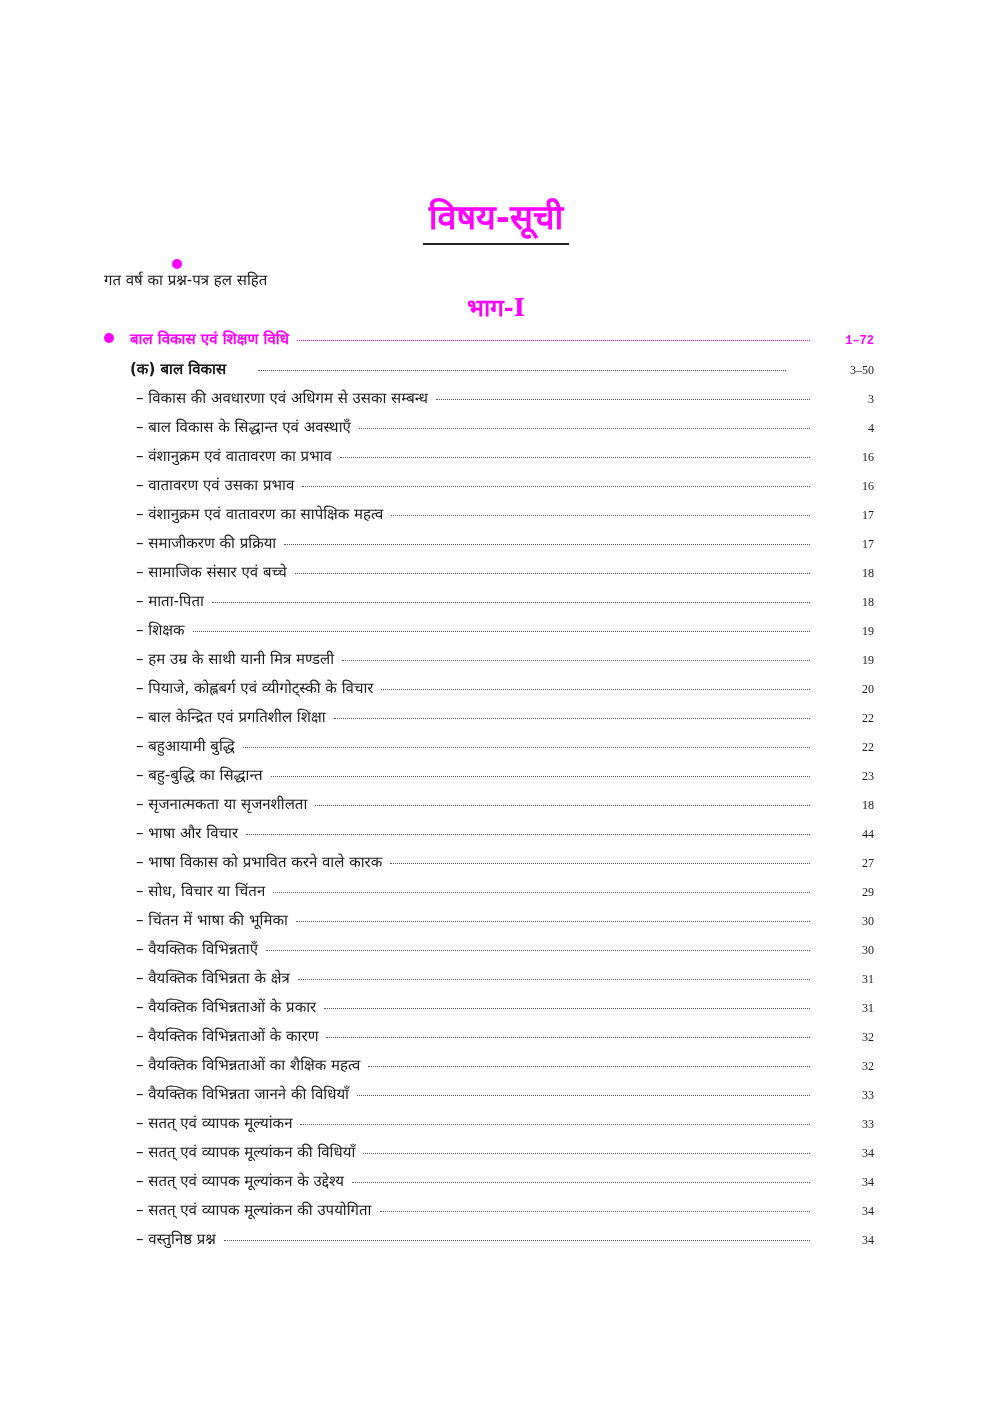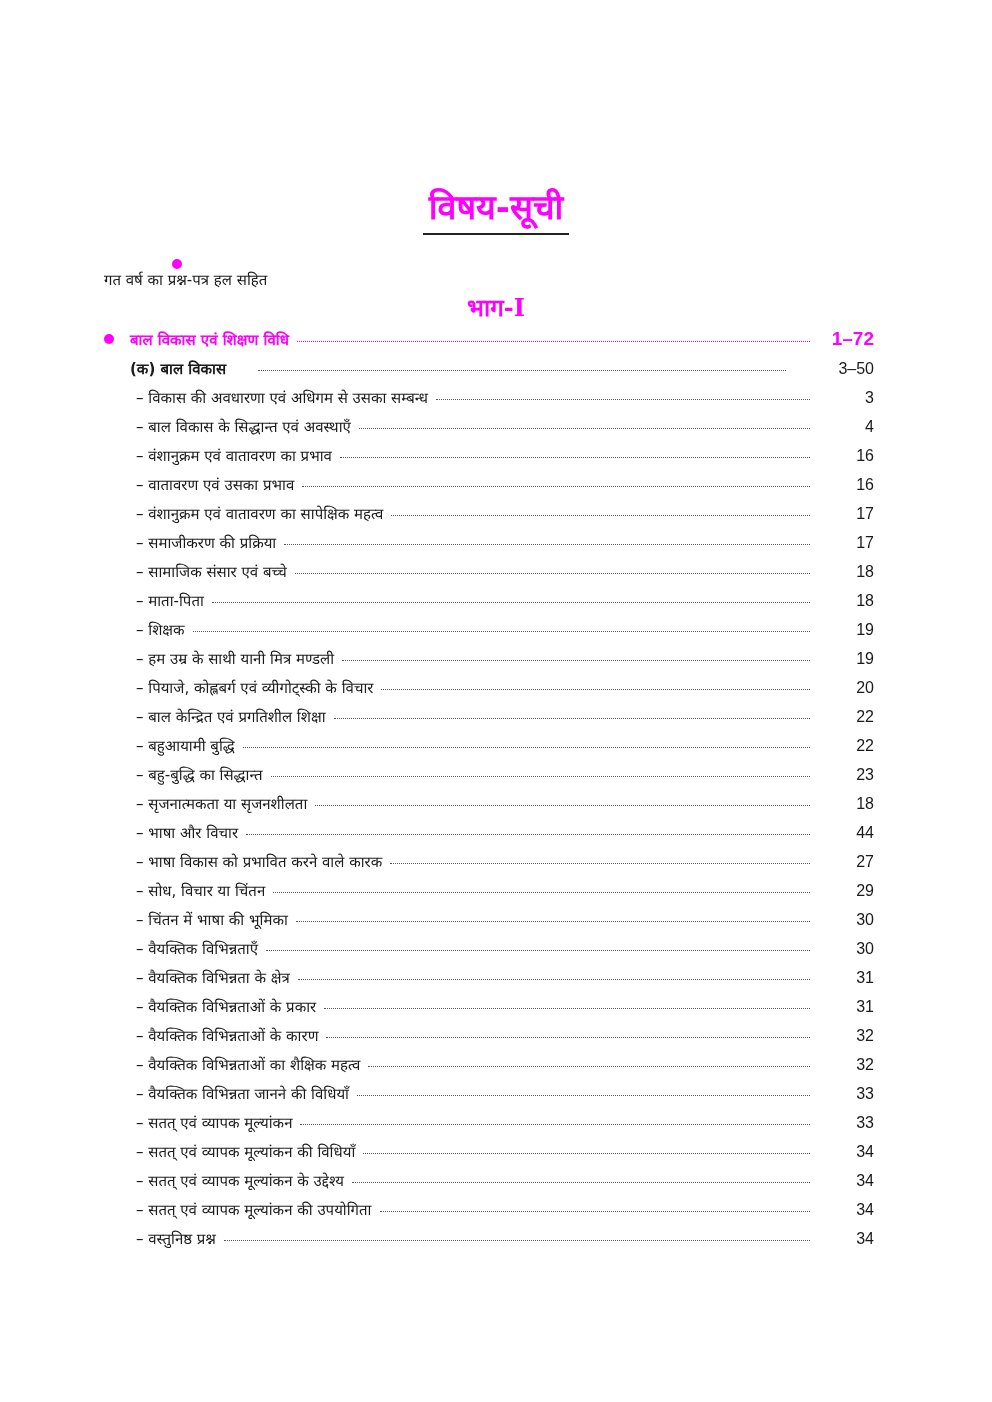--- a/index.html
+++ b/index.html
@@ -1,31 +1,31 @@
 <!DOCTYPE html>
 <html style="--accent: #ff00ff;"><head>
 <meta charset="utf-8">
 <style>
   html, body { margin: 0; padding: 0; background: #ffffff; }
   body { width: 992px; height: 1402px; position: relative; overflow: hidden;
          font-family: "DejaVu Sans", sans-serif; color: #1a1a1a; }
-  .title-wrap { position: absolute; left: 0; top: 185px; width: 992px; text-align: center; }
+  .title-wrap { position: absolute; left: 0; top: 195px; width: 992px; text-align: center; }
   .title { display: inline-block; font-size: 34px; font-weight: bold; color: var(--accent);
            padding: 0 6px 4px 6px; border-bottom: 2px solid #222; line-height: 44px; }
   .intro { position: absolute; left: 104px; top: 259px; font-size: 15px; display: flex; align-items: center; flex-direction: column; }
   .bullet { width: 10px; height: 10px; border-radius: 50%; background: var(--accent); display: inline-block; margin-right: 18px; }
   .part { position: absolute; left: 0; width: 992px; top: 290px; text-align: center; font-size: 24px; font-weight: bold; color: var(--accent); font-family: "DejaVu Serif", serif; }
   .toc { position: absolute; left: 104px; top: 328px; width: 770px; }
   .row { display: flex; align-items: baseline; height: 29px; font-size: 15px; }
   .row .lbl { white-space: nowrap; }
   .row .dots { flex: 1; border-bottom: 1.5px dotted #555; margin: 0 14px 0 8px; transform: translateY(-3px); }
-  .row .pg { width: 50px; text-align: right; font-family: Liberation Sans, sans-serif; font-size: 16px; }
+  .row .pg { width: 50px; text-align: right; font-family: Liberation Serif, serif; font-size: 12px; }
   .row.section { color: var(--accent); font-weight: bold; height: 30px; }
   .row.section .dots { border-bottom-color: var(--accent); }
-  .row.section .pg { font-family: Liberation Sans, sans-serif; font-size: 19px; }
+  .row.section .pg { font-family: Liberation Mono, monospace; font-size: 12px; }
   .row.sub { padding-left: 26px; font-weight: bold; gap: 24px; }
   .row.sub .pg { font-weight: normal; }
   .row.item { padding-left: 32px; }
 </style>
 </head>
 <body>
 
 <div class="title-wrap">
   <span class="title">विषय-सूची</span>
 </div>

